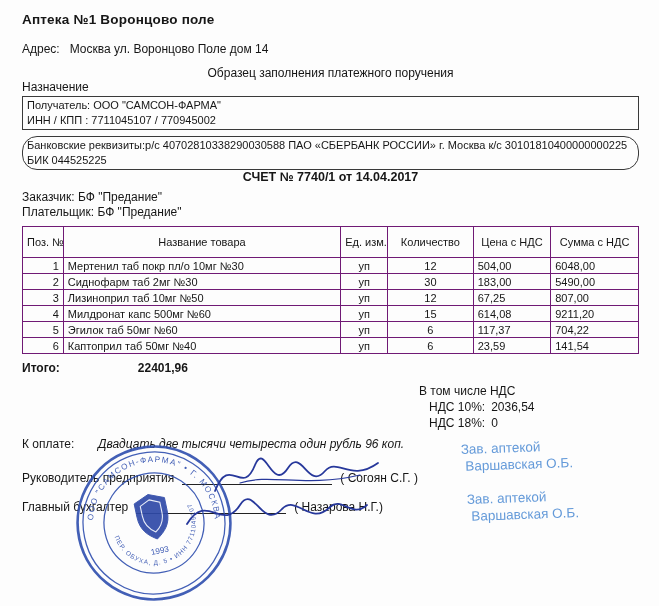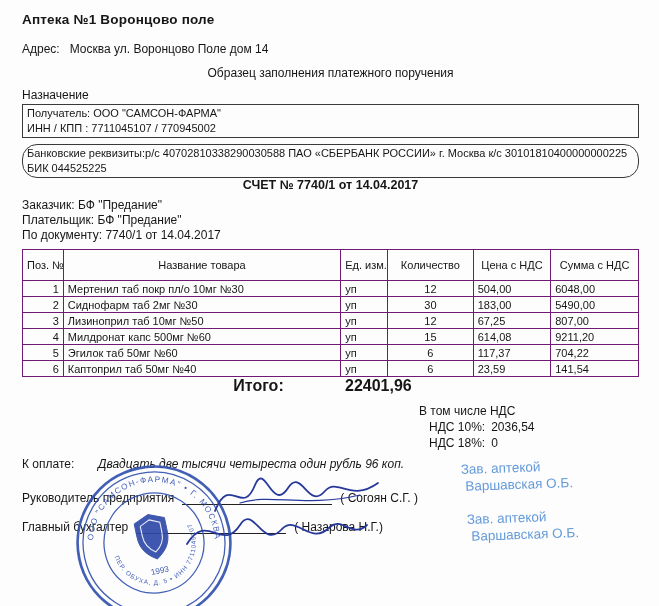--- a/index.html
+++ b/index.html
@@ -6,34 +6,34 @@
   body{
     width:659px;height:606px;background:#ffffff;overflow:hidden;
     font-family:"Liberation Sans","DejaVu Sans",sans-serif;
     font-size:12px;color:#161616;
   }
   .page{position:relative;width:659px;height:606px;box-sizing:border-box;padding:12px 20px 12px 22px;background:#fdfdfd;}
   .doc-title{font-size:13.5px;font-weight:bold;letter-spacing:.2px;}
   .addr-row{margin-top:15px;}
   .addr-row .lbl{margin-right:10px;}
   .sample-caption{text-align:center;margin-top:10px;}
-  .purpose-label{margin-top:8px;}
+  .purpose-label{}
   .box{border:1px solid #3a3a3a;padding:1px 4px;line-height:15px;font-size:11px;margin-top:2px;white-space:nowrap;overflow:hidden;}
   .box.second{margin-top:6px;border-radius:15px;}
   .invoice-title{text-align:center;font-weight:bold;font-size:12.5px;}
   .meta{margin-top:6px;line-height:15px;}
   table.items{border-collapse:collapse;width:100%;margin-top:6px;table-layout:fixed;}
   .items th,.items td{border:1px solid #701a75;padding:0 4px;font-size:11px;height:15px;overflow:hidden;white-space:nowrap;}
   .items th{font-weight:normal;text-align:center;height:30px;}
   td.c-pos{text-align:right;}
   td.c-name{text-align:left;}
-  td.c-unit{}
+  td.c-unit{text-align:center;}
   td.c-qty{text-align:center;}
   td.c-price,td.c-sum{text-align:left;}
-  .total-row{display:flex;justify-content:center;font-weight:bold;margin-top:0;font-size:16px;}
+  .total-row{display:flex;justify-content:flex-start;font-weight:bold;margin-top:7px;font-size:12px;}
   .total-row .tl{margin-right:28px;}
   .total-row .tv{width:100px;text-align:right;margin-right:16px;}
   .vat-block{width:168px;margin-left:auto;margin-right:58px;margin-top:8px;line-height:16px;}
   .vat-title{padding-left:6px;}
   .vat-line{padding-left:16px;display:flex;}
   .vat-line .vv{margin-left:6px;}
   .bottom{position:relative;margin-top:6px;height:150px;}
   .pay-row{display:flex;align-items:flex-end;}
   .pay-label{width:64px;}
   .pay-words{font-style:italic;margin-left:12px;}
@@ -68,21 +68,20 @@
   <div class="box second">
     <div>Банковские реквизиты:р/с 40702810338290030588 ПАО «СБЕРБАНК РОССИИ» г. Москва к/с 30101810400000000225</div>
     <div>БИК 044525225</div>
   </div>
 
   <div class="invoice-title">СЧЕТ № 7740/1 от 14.04.2017</div>
 
   <div class="meta">
     <div>Заказчик: БФ "Предание"</div>
     <div>Плательщик: БФ "Предание"</div>
-    <div>По документу: 7740/1  от 14.04.2017</div>
   </div>
 
   <table class="items">
     <colgroup>
       <col style="width:40px">
         <col style="width:272px">
         <col style="width:46px">
       <col style="width:84px">
         <col style="width:76px">
         <col style="width:86px">

